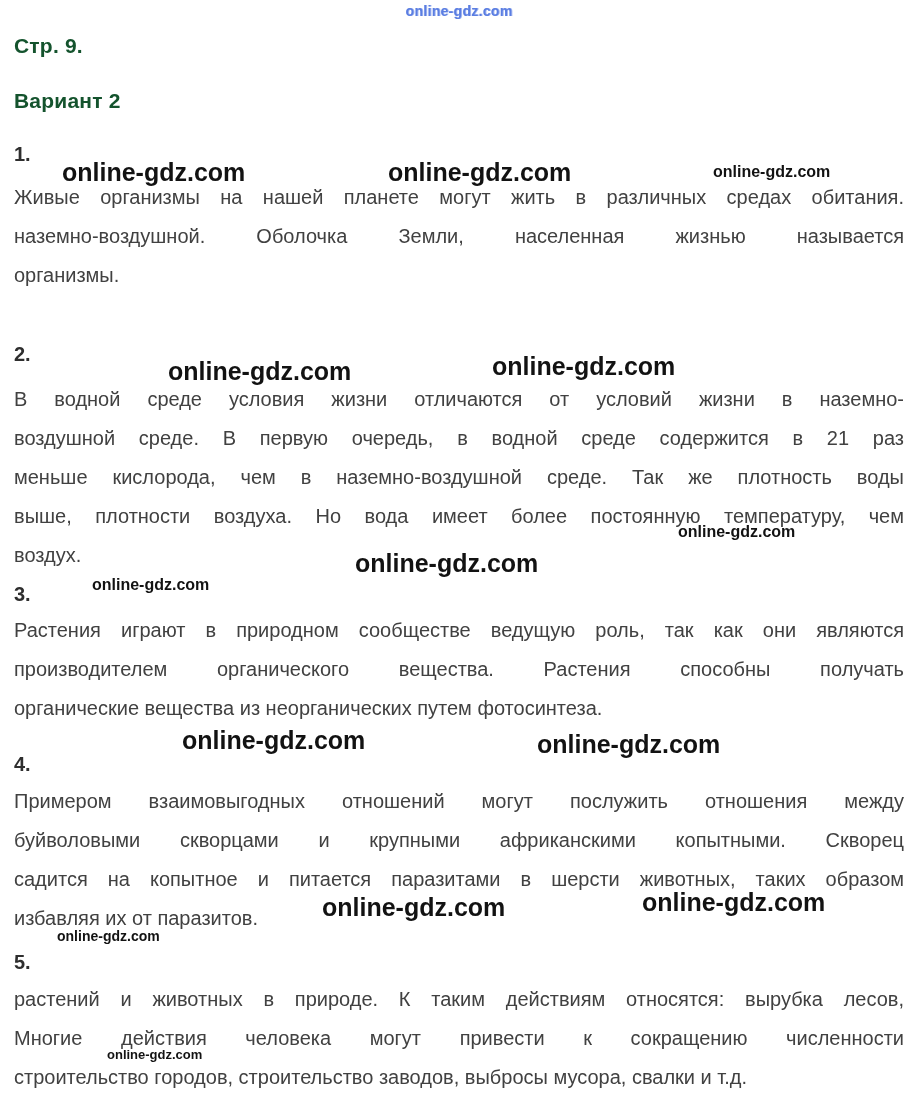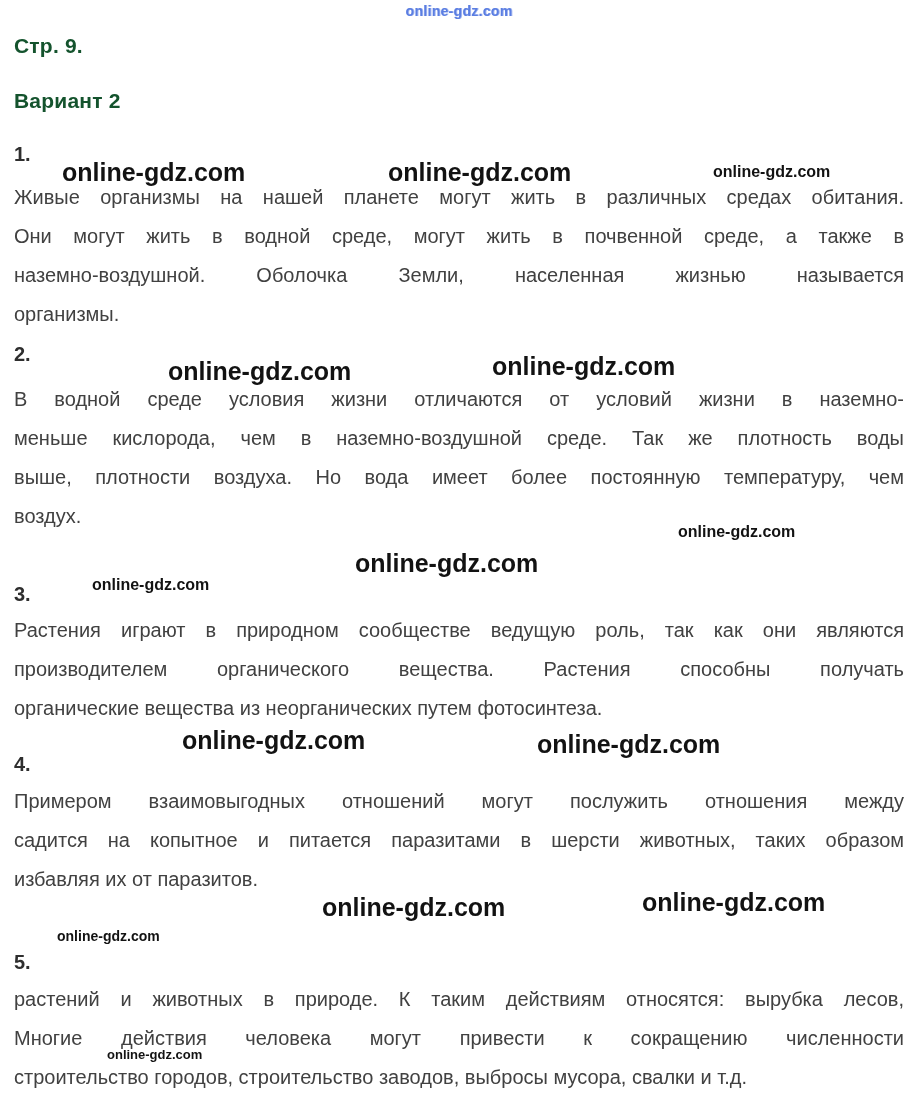--- a/index.html
+++ b/index.html
@@ -65,43 +65,44 @@
 <div>
 
   <div class="abs wm-top">online-gdz.com</div>
 
   <div class="abs heading" style="left:14px; top:34px;">Стр. 9.</div>
   <div class="abs heading" style="left:14px; top:89px;">Вариант 2</div>
 
   <div class="abs answer-num" style="left:14px; top:143px;">1.</div>
   <div class="abs para" style="left:14px; top:178px;">
       <div class="para-line">Живые организмы на нашей планете могут жить в различных средах обитания.</div>
-      <div class="para-line">Они могут жить в водной среде, могут жить в почвенной среде, а также в</div>
       <div class="para-line">наземно-воздушной. Оболочка Земли, населенная жизнью называется</div>
       <div class="para-line last">организмы.</div>
     </div>
 
   <div class="abs answer-num" style="left:14px; top:343px;">2.</div>
   <div class="abs para" style="left:14px; top:380px;">
       <div class="para-line">В водной среде условия жизни отличаются от условий жизни в наземно-</div>
+      <div class="para-line">воздушной среде. В первую очередь, в водной среде содержится в 21 раз</div>
       <div class="para-line">меньше кислорода, чем в наземно-воздушной среде. Так же плотность воды</div>
       <div class="para-line">выше, плотности воздуха. Но вода имеет более постоянную температуру, чем</div>
       <div class="para-line last">воздух.</div>
     </div>
 
   <div class="abs answer-num" style="left:14px; top:583px;">3.</div>
   <div class="abs para" style="left:14px; top:611px;">
       <div class="para-line">Растения играют в природном сообществе ведущую роль, так как они являются</div>
       <div class="para-line">производителем органического вещества. Растения способны получать</div>
       <div class="para-line last">органические вещества из неорганических путем фотосинтеза.</div>
     </div>
 
   <div class="abs answer-num" style="left:14px; top:753px;">4.</div>
   <div class="abs para" style="left:14px; top:782px;">
       <div class="para-line">Примером взаимовыгодных отношений могут послужить отношения между</div>
+      <div class="para-line">буйволовыми скворцами и крупными африканскими копытными. Скворец</div>
       <div class="para-line">садится на копытное и питается паразитами в шерсти животных, таких образом</div>
       <div class="para-line last">избавляя их от паразитов.</div>
     </div>
 
   <div class="abs answer-num" style="left:14px; top:951px;">5.</div>
   <div class="abs para" style="left:14px; top:980px;">
       <div class="para-line">растений и животных в природе. К таким действиям относятся: вырубка лесов,</div>
       <div class="para-line">Многие действия человека могут привести к сокращению численности</div>
       <div class="para-line last">строительство городов, строительство заводов, выбросы мусора, свалки и т.д.</div>
     </div>

